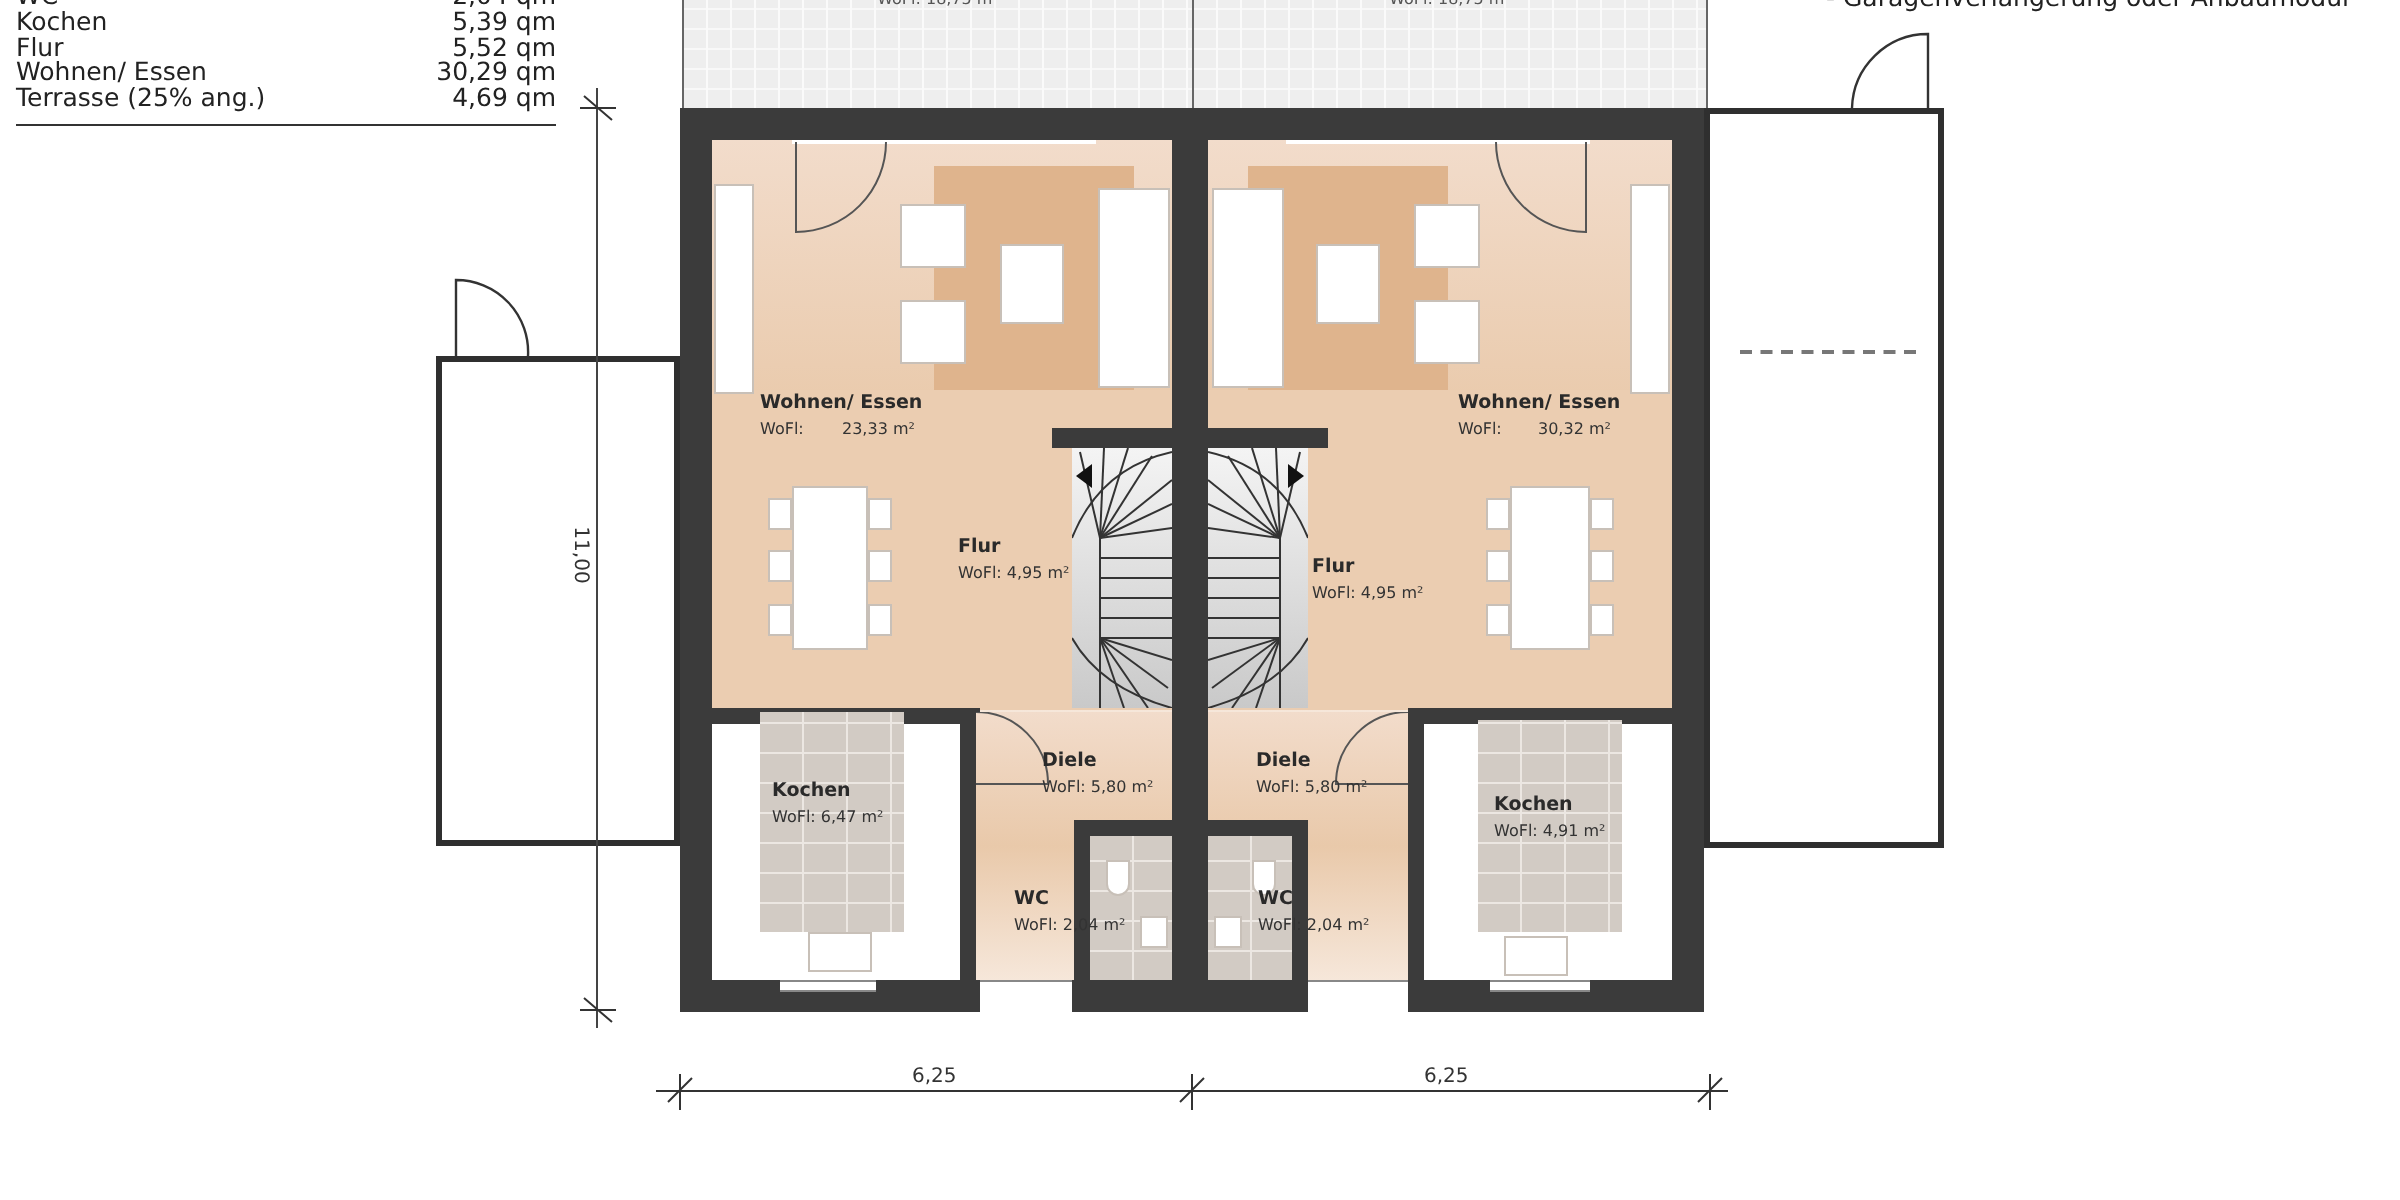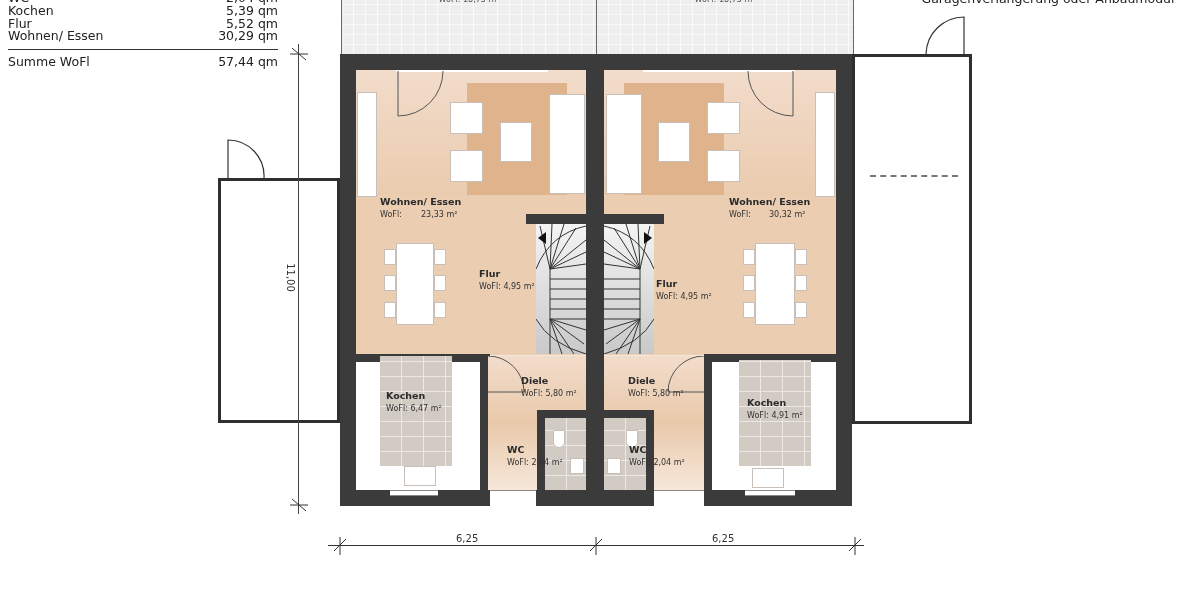--- a/index.html
+++ b/index.html
@@ -36,25 +36,25 @@
       <span>5,39 qm</span>
     </div>
   <div class="row">
       <span>Flur</span>
       <span>5,52 qm</span>
     </div>
   <div class="row">
       <span>Wohnen/ Essen</span>
       <span>30,29 qm</span>
     </div>
+  <div class="row">
+      <span>Terrasse (25% ang.)</span>
+      <span>4,69 qm</span>
+    </div>
   <div class="sep"></div>
-  <div class="row">
-      <span>Summe WoFl</span>
-      <span>57,44 qm</span>
-    </div>
 </div>
 
 <div class="abs note">- Garagenverlängerung oder Anbaumodul</div>
 
 <div class="abs terrace" style="left:341px;top:-2px;width:254px;height:55px;">
   <div class="terrace-label">WoFl: 18,75 m²</div>
 </div>
 <div class="abs terrace" style="left:596px;top:-2px;width:256px;height:55px;">
   <div class="terrace-label">WoFl: 18,75 m²</div>
 </div>

